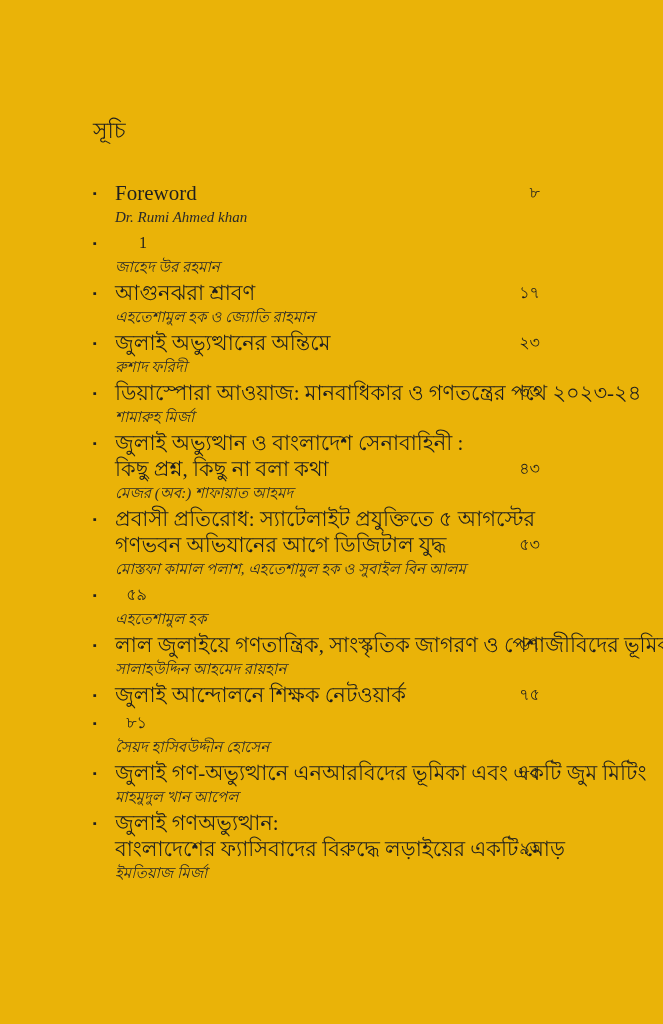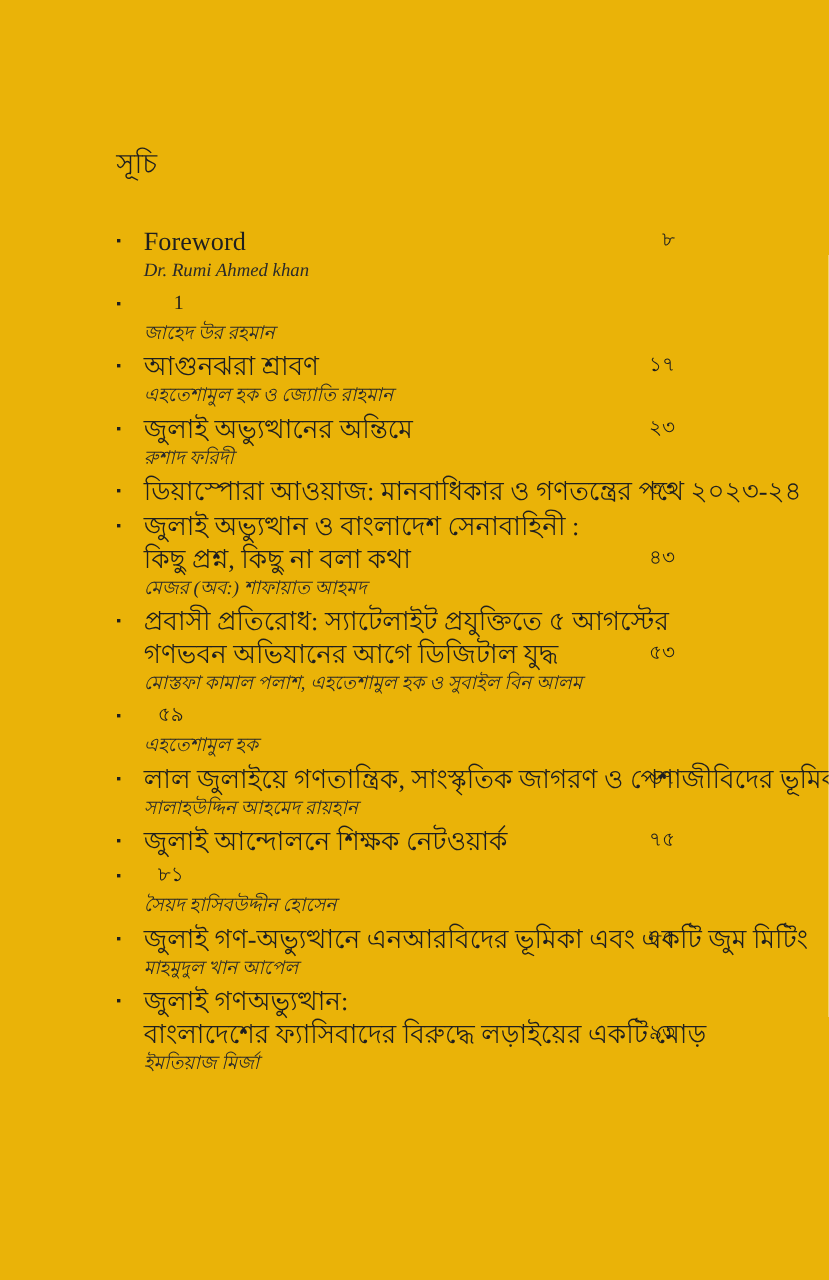--- a/index.html
+++ b/index.html
@@ -134,20 +134,21 @@
   <div class="entry">
     <div class="entry-row">
       <div class="bullet-cell">
         <span class="bullet">▪</span>
       </div>
       <div class="title-block">
             <div class="title-line">ডিয়াস্পোরা আওয়াজ: মানবাধিকার ও গণতন্ত্রের পথে ২০২৩-২৪</div>
           </div>
       <div class="page-num">৩৩</div>
     </div>
+    <div class="author">শামারুহ মির্জা</div>
   </div>
 
   <div class="entry">
     <div class="entry-row">
       <div class="bullet-cell">
         <span class="bullet">▪</span>
       </div>
       <div class="title-block">
             <div class="title-line">জুলাই অভ্যুত্থান ও বাংলাদেশ সেনাবাহিনী :</div>
             <div class="title-line">কিছু প্রশ্ন, কিছু না বলা কথা</div>

